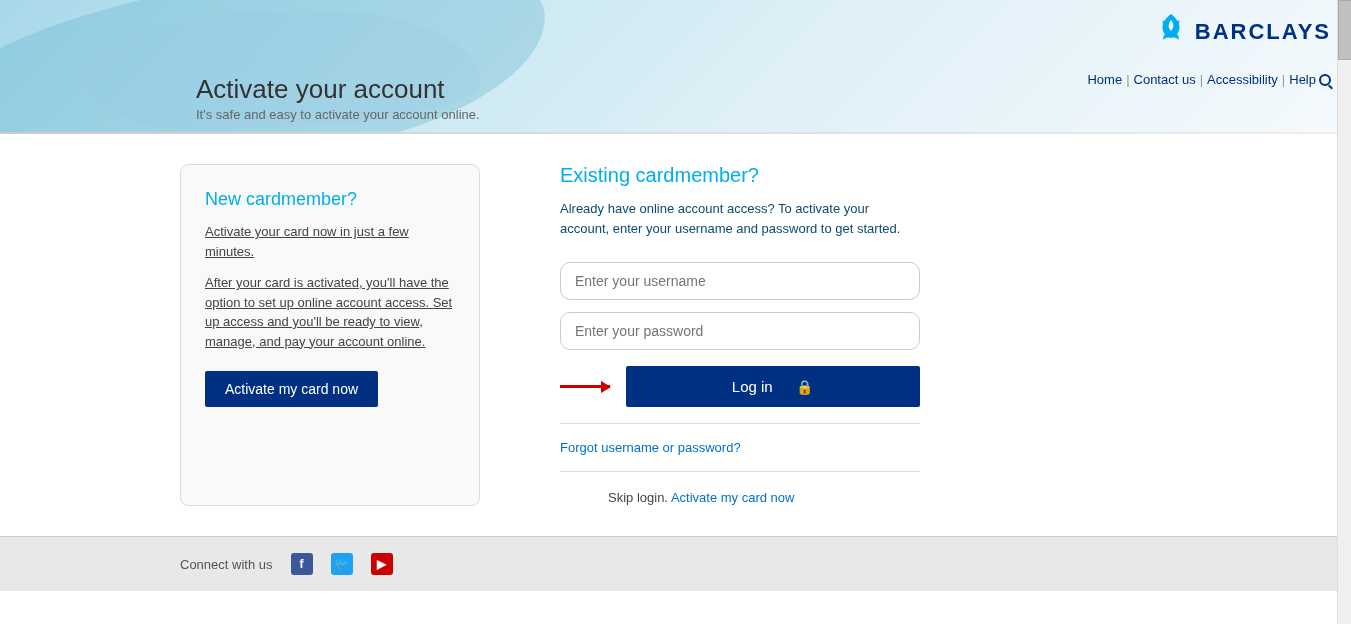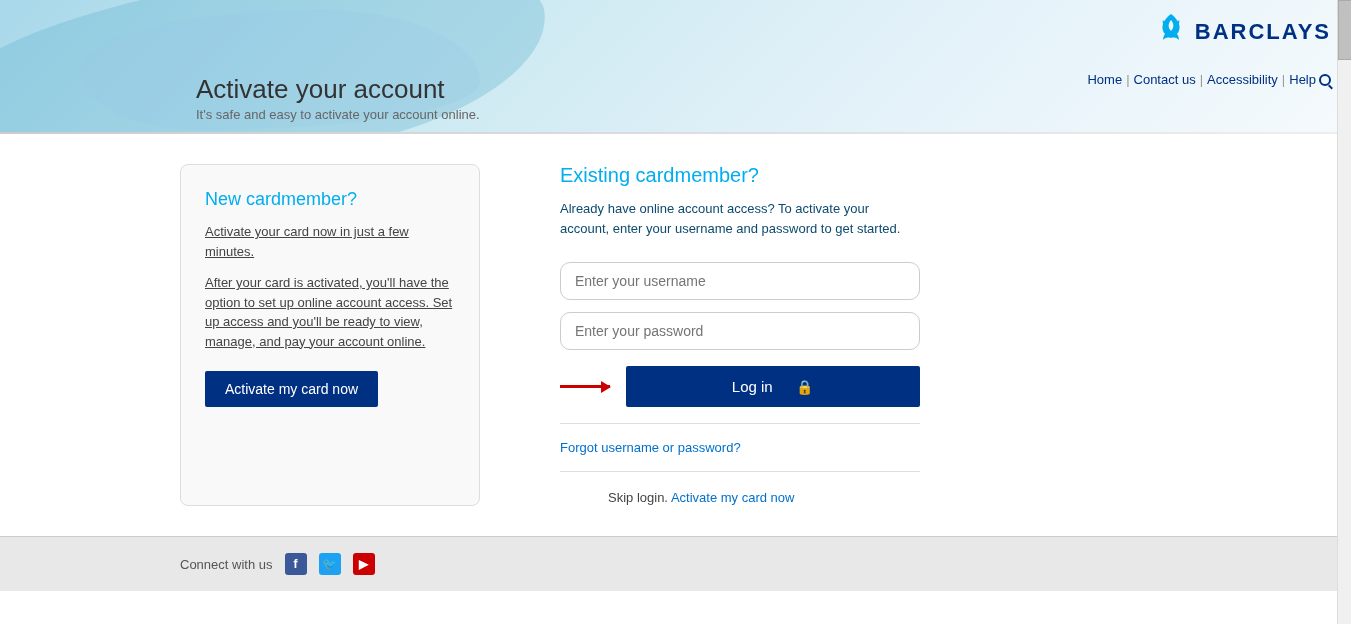--- a/index.html
+++ b/index.html
@@ -252,21 +252,21 @@
     .footer {
       background: #e8e8e8;
       padding: 16px 180px;
       border-top: 1px solid #ccc;
     }
     .footer-connect {
       font-size: 13px;
       color: #555;
       display: flex;
       align-items: center;
-      gap: 12px;
+      gap: 18px;
     }
     .social-icon {
       width: 22px; height: 22px;
       border-radius: 3px;
       display: inline-flex;
       align-items: center;
       justify-content: center;
       font-size: 12px;
       font-weight: bold;
       color: #fff;

